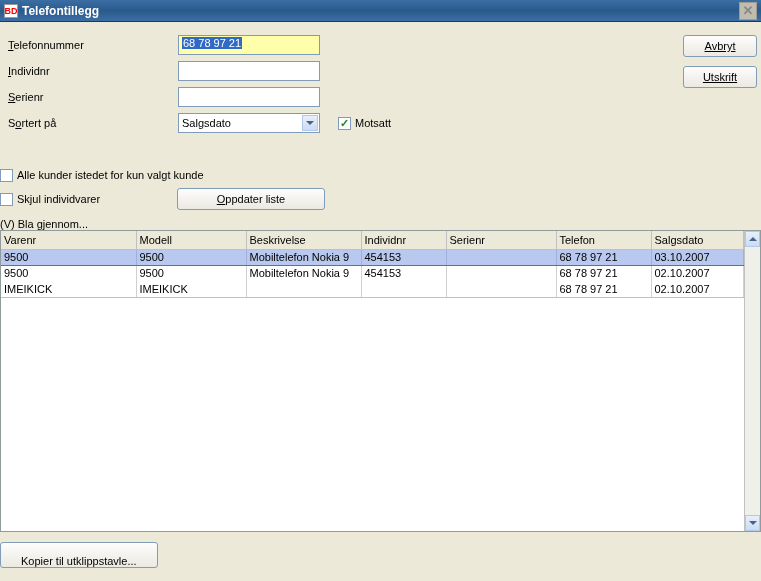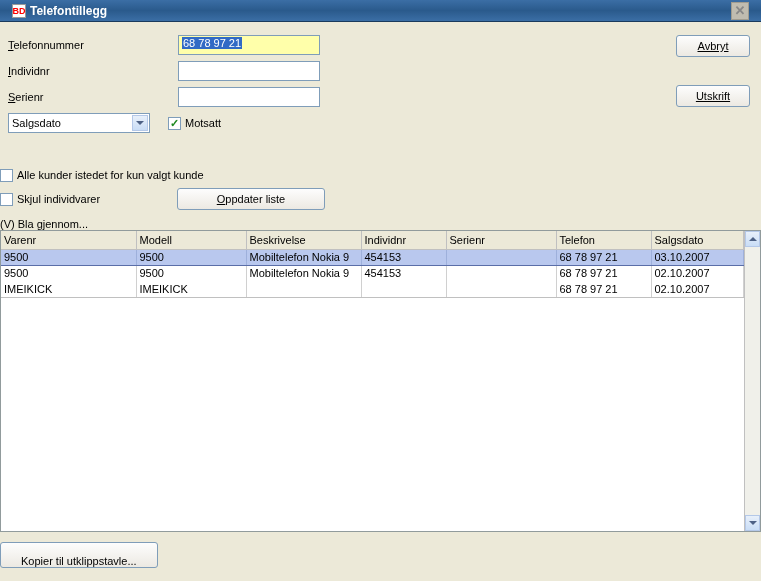--- a/index.html
+++ b/index.html
@@ -13,21 +13,21 @@
     overflow: hidden;
   }
   .titlebar {
     height: 22px;
     background: linear-gradient(to bottom, #3B6EA5 0%, #2A5A8C 50%, #3B6EA5 100%);
     color: white;
     font-weight: bold;
     font-size: 12px;
     display: flex;
     align-items: center;
-    padding: 0 12px;
+    padding: 0 4px;
     border-bottom: 1px solid #1a3a5c;
   }
   .titlebar .appicon {
     width: 14px; height: 14px;
     background: white;
     color: red;
     font-size: 9px;
     font-weight: bold;
     display: inline-flex;
     align-items: center;
@@ -125,25 +125,25 @@
     height: 22px;
     border: 1px solid #7F9DB9;
     background: linear-gradient(#fdfdfd,#ECE9E2);
     padding: 0 14px;
     font: inherit;
     border-radius: 3px;
     cursor: default;
   }
   .side-buttons {
     position: absolute;
-    right: 11px;
+    right: 4px;
     top: 35px;
     display: flex;
     flex-direction: column;
-    gap: 28px;
+    gap: 9px;
   }
   .side-buttons .btn { width: 74px; }
   .table-wrap {
     border: 1px solid #919B9C;
     height: 302px;
     display: flex;
     background: white;
   }
   .table-body { flex:1; overflow:hidden; }
   table {
@@ -220,20 +220,21 @@
     <div class="form-label"><span class="ul">I</span><span>ndividnr</span></div>
     <input class="text-input" value="" style="">
   </div>
 
   <div class="form-row">
     <div class="form-label"><span class="ul">S</span><span>erienr</span></div>
     <input class="text-input" value="" style="">
   </div>
 
   <div class="form-row">
+    <div class="form-label"><span>S</span><span class="ul">o</span><span>rtert på</span></div>
     <div class="combo">
       <span>Salgsdato</span>
       <div class="arrow"></div>
     </div>
     <div style="width:18px"></div>
     <div class="chk checked"></div>
     <span><span class="ul">M</span><span>otsatt</span></span>
     </div>
   </div>
 

